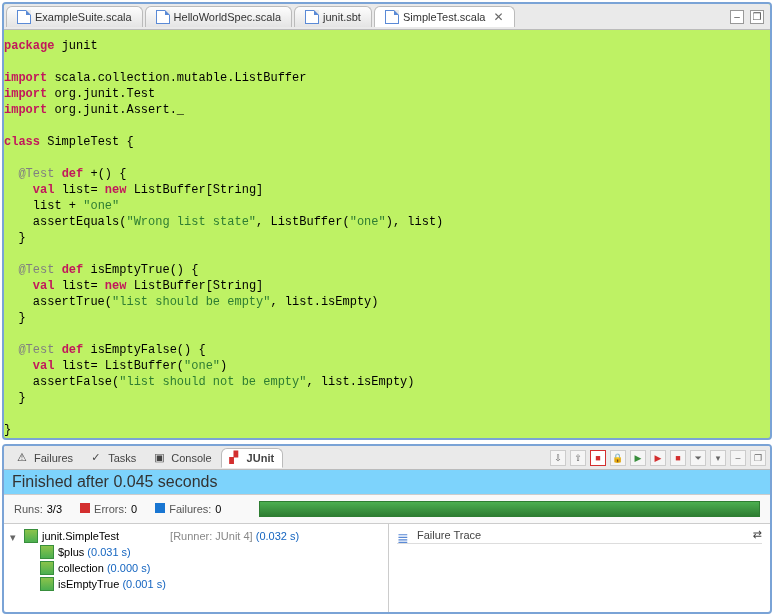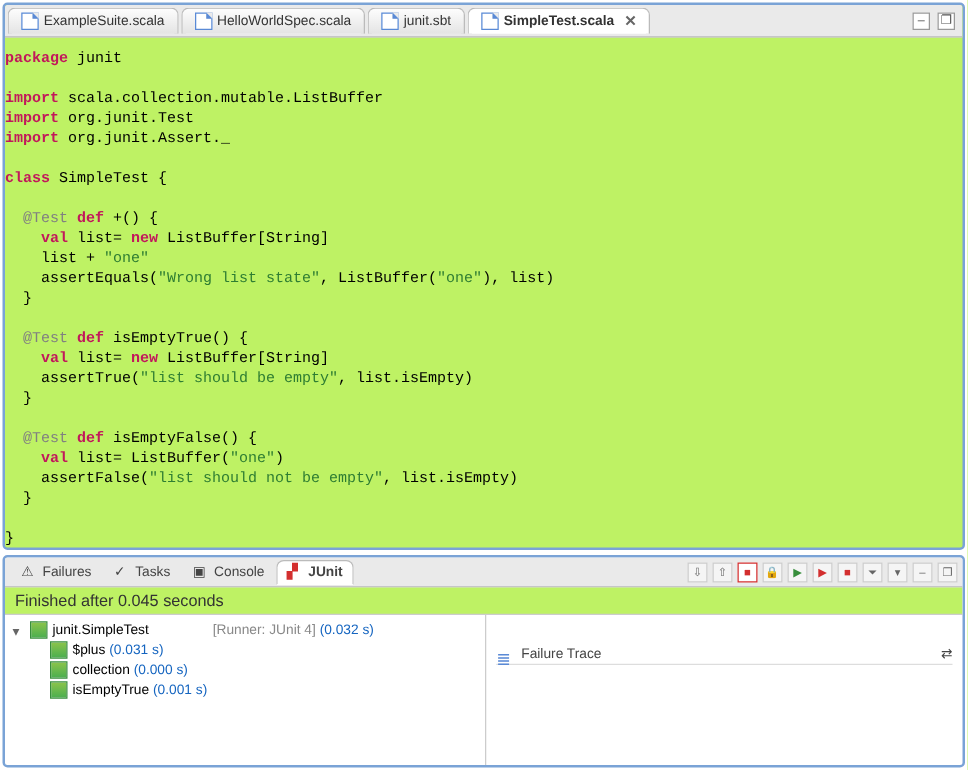--- a/index.html
+++ b/index.html
@@ -2,21 +2,21 @@
 <html><head>
 <meta charset="utf-8">
 <style>
   * { box-sizing: border-box; margin: 0; padding: 0; }
   body { font-family: "Lucida Grande", Arial, sans-serif; font-size: 11px; background: #fff; width: 774px; height: 616px; overflow: hidden; display: flex; flex-direction: column; }
   
   
   .editor-pane { flex: 1; border: 2px solid #7aa3d6; border-radius: 4px; margin: 2px; background: #bef264; display: flex; flex-direction: column; overflow: hidden;}
   .tab-bar { display: flex; align-items: center; height: 26px; background: #eaeaea; border-bottom: 1px solid #bbb; padding-left: 2px; }
   .tab { display: flex; align-items: center; gap: 4px; padding: 3px 10px; border: 1px solid #bbb; border-bottom: none; border-top-left-radius: 6px; border-top-right-radius: 6px; margin-right: 2px; background: linear-gradient(#fdfdfd,#e4e4e4); font-size: 11px; color: #333; cursor: pointer;}
-  .tab.active { background: #fff; font-weight: bold; }
+  .tab.active { background: #fff; font-weight: normal; }
   .tab .close { font-size: 12px; color: #666; margin-left: 4px;}
   .tab-spacer { flex: 1; }
   .ctrl-icons { display:flex; gap:6px; padding-right:6px;}
   .ctrl-icons span { width:14px; height:14px; display:inline-block; border:1px solid #999; font-size:10px; text-align:center; line-height:12px; color:#555; background:#fff;}
   .file-icon { width:14px; height:14px; display:inline-block; background:#fff; border:1px solid #5a8ad6; position:relative;}
   .file-icon::after{content:""; position:absolute; right:-1px; top:-1px; width:0;height:0; border-top:5px solid #eaeaea; border-left:5px solid #5a8ad6;}
   
   .code-area { flex:1; overflow:auto; padding: 8px 0; font-family: Monaco, "Courier New", monospace; font-size: 12px; line-height: 16px; white-space: pre; color:#000;}
   .kw-pkg { color:#c2185b; font-weight:bold;}
   .kw { color:#c2185b; font-weight:bold;}
@@ -26,39 +26,39 @@
   
   
   .bottom-pane { height: 170px; border: 2px solid #7aa3d6; border-radius: 4px; margin: 2px; background:#fff; display:flex; flex-direction:column; overflow:hidden;}
   .view-tabs { display:flex; align-items:center; height:24px; background:#eaeaea; border-bottom:1px solid #bbb; padding:0 4px;}
   .view-tab { display:flex; align-items:center; gap:3px; padding:2px 8px; font-size:11px; color:#444; cursor:pointer; border-top-left-radius:6px; border-top-right-radius:6px; border:1px solid transparent;}
   .view-tab.active { background:#fff; border:1px solid #bbb; border-bottom:1px solid #fff; font-weight:bold;}
   .vt-icon { width:14px;height:14px; display:inline-block;}
   .toolbar-right { margin-left:auto; display:flex; gap:4px;}
   .toolbar-right span { width:16px;height:16px; display:inline-block; background:#f5f5f5; border:1px solid #ccc; font-size:9px;text-align:center;line-height:14px;color:#666;}
   
-  .status-line { padding:3px 8px; font-size:13px; background:#bef264; border-bottom:1px solid #ccc; color:#333;}
+  .status-line { padding:3px 8px; font-size:16px; background:#7dd3fc; border-bottom:1px solid #ccc; color:#333;}
   .counts-row { display:flex; align-items:center; gap:18px; padding:6px 10px; background:#f9f9f9; border-bottom:1px solid #ccc;}
   .counts-row .lbl { color:#555;}
   .counts-row .val { color:#000; margin-left:4px;}
   .err-ico { width:10px;height:10px; display:inline-block; background:#d32f2f; margin-right:4px;}
   .fail-ico { width:10px;height:10px; display:inline-block; background:#1976d2; margin-right:4px;}
   .progress-bar { flex:1; height:16px; background:linear-gradient(#4caf50,#2e7d32); border:1px solid #2e7d32; margin-left:20px;}
   
   .results-area { flex:1; display:flex;}
   .tree-area { width:385px; border-right:1px solid #ccc; padding:4px 6px; overflow:auto;}
   .tree-row { display:flex; align-items:center; gap:4px; padding:1px 0; font-size:11px;}
   .tree-row.child { padding-left:30px;}
   .twist { width:10px;height:10px; display:inline-block; color:#666;}
   .green-sq { width:14px;height:14px; display:inline-block; background:linear-gradient(#8bc34a,#4caf50); border:1px solid #388e3c;}
   .tree-text { color:#000;}
   .gray { color:#888;margin-left:48px;}
   .blue { color:#1565c0;}
   .trace-area { flex:1; padding:4px 8px;}
-  .trace-hdr { display:flex; align-items:flex-end; gap:6px; border-bottom:1px solid #ddd; padding-bottom:2px; color:#444;margin-top:20px;}
+  .trace-hdr { display:flex; align-items:center; gap:6px; border-bottom:1px solid #ddd; padding-bottom:2px; color:#444;}
   .stack-ico { width:14px;height:10px; display:inline-block;}
   .stack-ico::before{content:"≣"; color:#5a8ad6; font-size:14px;}
 </style>
 </head>
 <body>
 
 <div class="editor-pane">
   <div class="tab-bar">
     <div class="tab">
       <span class="file-icon"></span>
@@ -137,20 +137,26 @@
       <span style="color:#388e3c">▶</span>
       <span style="color:#d32f2f">▶</span>
       <span style="color:#d32f2f">■</span>
       <span>⏷</span>
       <span>▾</span>
       <span>–</span>
       <span>❐</span>
     </div>
   </div>
   <div class="status-line">Finished after 0.045 seconds</div>
+  <div class="counts-row">
+    <div><span class="lbl">Runs:</span><span class="val">3/3</span></div>
+    <div><span class="err-ico"></span><span class="lbl">Errors:</span><span class="val">0</span></div>
+    <div><span class="fail-ico"></span><span class="lbl">Failures:</span><span class="val">0</span></div>
+    <div class="progress-bar"></div>
+  </div>
   <div class="results-area">
     <div class="tree-area">
       <div class="tree-row">
         <span class="twist">▾</span>
         <span class="green-sq"></span>
         <span class="tree-text"><span>junit.SimpleTest</span> <span class="gray">[Runner: JUnit 4]</span> <span class="blue">(0.032 s)</span></span>
       </div>
       <div class="tree-row child">
         <span class="green-sq"></span>
         <span class="tree-text"><span>$plus</span> <span class="blue">(0.031 s)</span></span>

